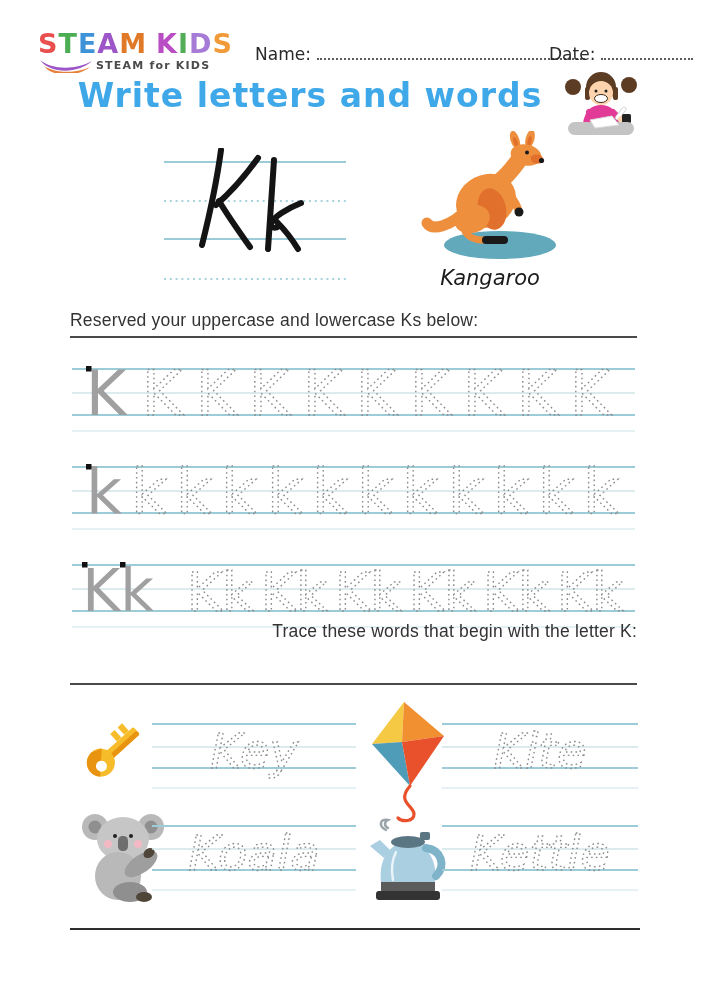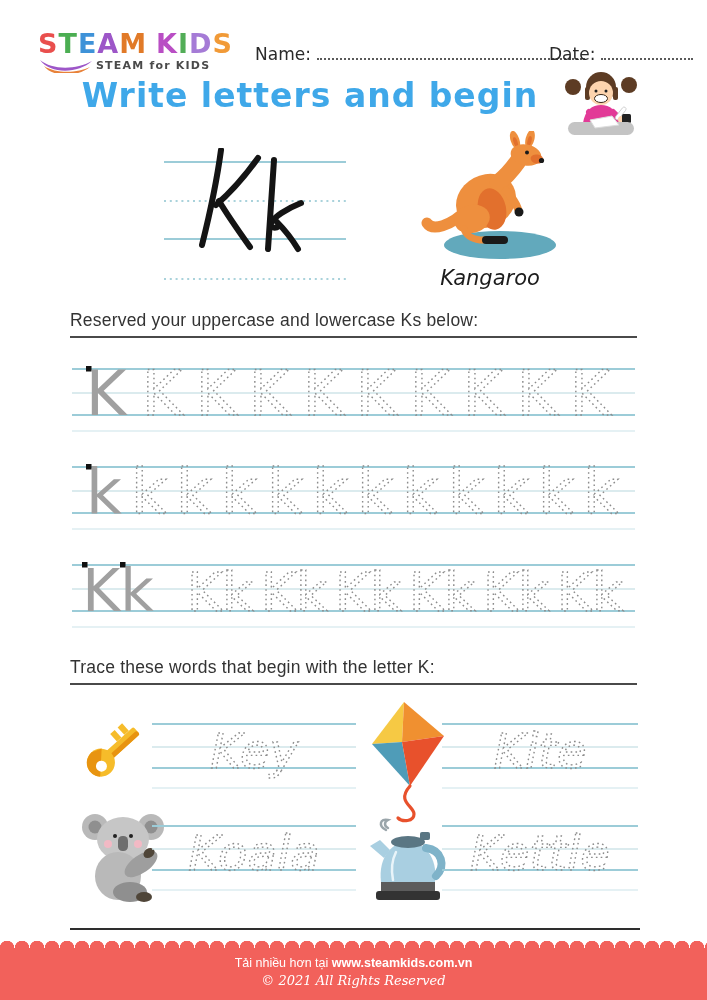--- a/index.html
+++ b/index.html
@@ -22,21 +22,21 @@
   .title{position:absolute;left:60px;top:76px;width:500px;text-align:center;
          font-family:"DejaVu Sans",sans-serif;font-weight:800;font-size:33px;letter-spacing:1px;color:#3fa8e9;}
   .girl{position:absolute;left:562px;top:70px;}
   
   .sample{position:absolute;left:158px;top:148px;}
   .kangaroo{position:absolute;left:420px;top:131px;}
   .kangaroo-label{position:absolute;left:400px;top:266px;width:180px;text-align:center;
                   font-family:"DejaVu Sans",sans-serif;font-style:italic;font-size:21px;color:#1c1c1c;}
   
   .sec-heading{position:absolute;left:70px;width:567px;font-size:17.5px;color:#333;letter-spacing:0.2px;}
-  .sec1{top:310px;} .sec2{top:657px;}
+  .sec1{top:310px;} .sec2{top:621px;text-align:right;}
   .divider{position:absolute;left:70px;width:567px;height:2px;background:#4a4a4a;}
   .div1{top:336px;} .div2{top:683px;}
   .practice-row{position:absolute;left:70px;}
   .row-0{top:364px;} .row-1{top:462px;} .row-2{top:560px;}
   .word-icon{position:absolute;}
   .word-lines{position:absolute;}
   
   .footer-divider{position:absolute;left:70px;top:928px;width:570px;height:2px;background:#2e2e2e;}
   .footer{position:absolute;left:0;top:948px;width:707px;height:52px;background:#f2615b;color:#fff;text-align:center;}
   .scallops{position:absolute;left:0;top:-9px;width:100%;height:9px;
@@ -62,21 +62,21 @@
     </div>
   </div>
 
   <div class="field field-name">
     <span class="lbl">Name:</span><span class="dotline name"></span>
   </div>
   <div class="field field-date">
     <span class="lbl">Date:</span><span class="dotline date"></span>
   </div>
 
-  <div class="title">Write letters and begin</div>
+  <div class="title">Write letters and words</div>
 
   <svg class="girl" width="80" height="70" viewBox="0 0 80 70">
     <circle cx="11" cy="17" r="8" fill="#5d3c24"></circle>
     <circle cx="67" cy="15" r="8" fill="#5d3c24"></circle>
     <circle cx="39" cy="17" r="15" fill="#5d3c24"></circle>
     <rect x="23" y="17" width="5" height="13" rx="2" fill="#5d3c24"></rect>
     <rect x="51" y="17" width="5" height="13" rx="2" fill="#5d3c24"></rect>
     <circle cx="39" cy="23" r="12" fill="#fdd4ae"></circle>
     <circle cx="34" cy="21" r="1.5" fill="#222"></circle>
     <circle cx="44" cy="21" r="1.5" fill="#222"></circle>
@@ -258,22 +258,14 @@
   </svg>
   <svg class="word-lines" style="left:440px;top:818px;" width="200" height="80" viewBox="0 0 200 80">
       <line x1="2" y1="8" x2="198" y2="8" stroke="#9cccd8" stroke-width="1.8"></line>
       <line x1="2" y1="31" x2="198" y2="31" stroke="#cfe4e9" stroke-width="1.4"></line>
       <line x1="2" y1="52" x2="198" y2="52" stroke="#9cccd8" stroke-width="1.8"></line>
       <line x1="2" y1="72" x2="198" y2="72" stroke="#dcedf0" stroke-width="1.4"></line>
       <text x="100" y="52" text-anchor="middle" font-family="&quot;DejaVu Sans&quot;,sans-serif" font-size="48" font-style="italic" fill="none" stroke="#8c8c8c" stroke-width="1.4" stroke-dasharray="1.6 3.2">Kettle</text>
     </svg>
 
   <div class="footer-divider"></div>
-  <div class="footer">
-    <div class="scallops"></div>
-    <div class="footer-line1">
-      <span>Tải nhiều hơn tại</span>
-      <span class="url">www.steamkids.com.vn</span>
-    </div>
-    <div class="footer-line2">© 2021 All Rights Reserved</div>
-  </div>
 
 </div>
 
 </body></html>

